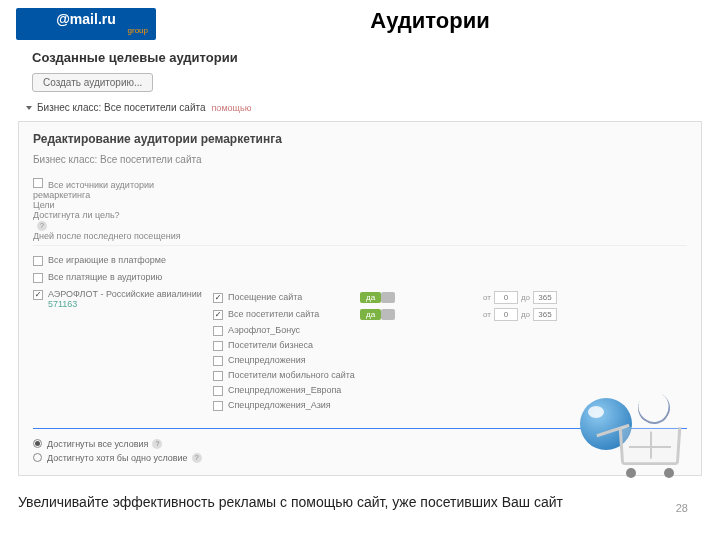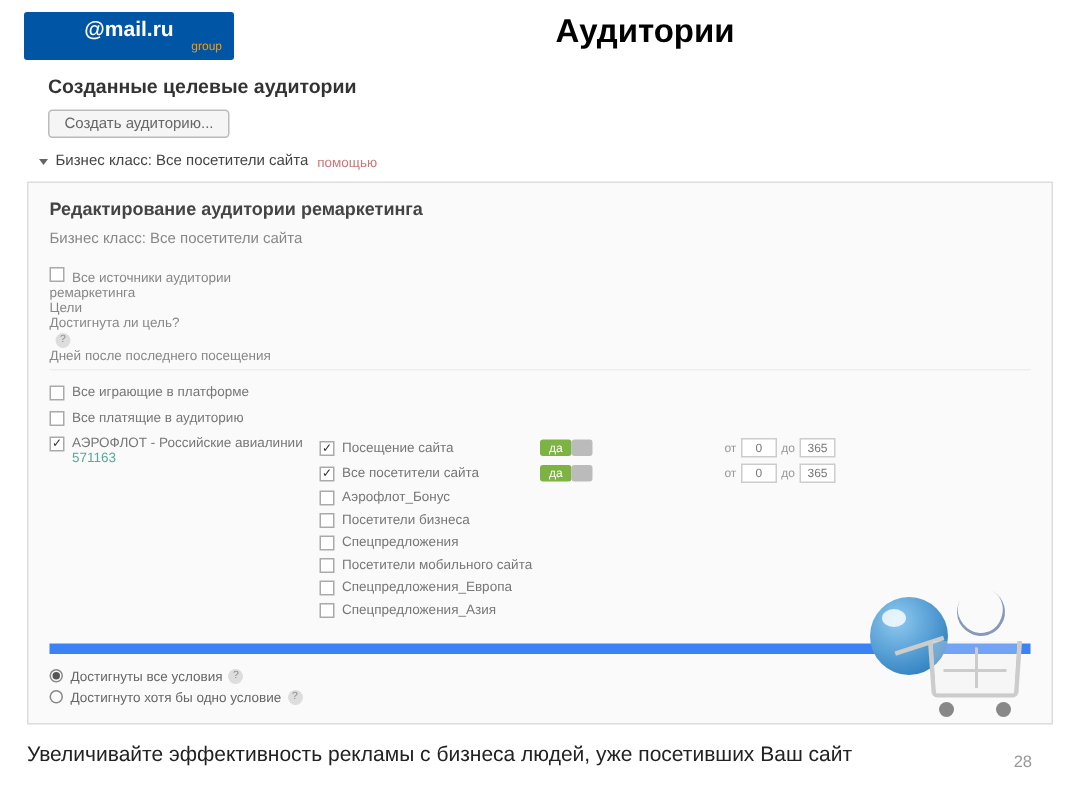--- a/index.html
+++ b/index.html
@@ -30,21 +30,21 @@
 .cb.checked::before { content: "✓"; }
 .row-label { width: 165px; }
 .green-link { color: #5a9; font-size: 9px; }
 .goal-row { display: flex; align-items: center; padding: 2px 0; font-size: 9px; }
 .goal-label { width: 132px; color: #777; }
 .goal-right { display: flex; align-items: center; gap: 3px; margin-left: auto; margin-right: 130px; }
 .badge { background: #7cb342; color: #fff; padding: 1px 6px; font-size: 8px; border-radius: 2px; }
 .badge.gray { background: #bbb; }
 .num-input { width: 24px; height: 13px; border: 1px solid #ccc; font-size: 8px; text-align: center; background: #fff; display: inline-flex; align-items: center; justify-content: center; }
 .gap-text { font-size: 8px; color: #999; }
-.conditions { margin-top: 12px; border-top: 7px solid #3b82f6; padding-top: 8px; }
+.conditions { margin-top: 12px; border-top: 1px solid #3b82f6; padding-top: 8px; }
 .radio-row { display: flex; align-items: center; font-size: 9px; color: #666; padding: 2px 0; }
 .radio { width: 9px; height: 9px; border: 1px solid #888; border-radius: 50%; margin-right: 5px; display: inline-flex; align-items: center; justify-content: center; }
 .radio.checked::before { content: ""; width: 5px; height: 5px; background: #555; border-radius: 50%; }
 .help { width: 10px; height: 10px; border-radius: 50%; background: #ddd; color: #888; font-size: 7px; display: inline-flex; align-items: center; justify-content: center; margin-left: 4px; }
 .footer-text { position: absolute; bottom: 30px; left: 18px; right: 18px; font-size: 14px; color: #222; }
 .page-num { position: absolute; bottom: 26px; right: 32px; font-size: 11px; color: #999; }
 .cart-img { position: absolute; right: 40px; bottom: 60px; width: 100px; height: 90px; }
 .cart-body { position: absolute; width: 60px; height: 38px; border: 3px solid #ccc; border-top: none; bottom: 14px; right: 0; transform: perspective(60px) rotateX(-8deg); border-radius: 0 0 4px 4px; background: rgba(240,240,240,0.3); }
 .cart-bars { position: absolute; left: 6px; right: 6px; top: 4px; bottom: 4px; }
 .cart-bars::before, .cart-bars::after { content: ""; position: absolute; background: #ccc; }
@@ -174,17 +174,17 @@
   <div class="globe"></div>
   <div class="mouse-tail"></div>
   <div class="cart-handle"></div>
   <div class="cart-body">
       <div class="cart-bars"></div>
     </div>
   <div class="cart-wheel w1"></div>
   <div class="cart-wheel w2"></div>
 </div>
 
-<div class="footer-text">Увеличивайте эффективность рекламы с бизнеса людей, уже посетивших Ваш сайт</div>
+<div class="footer-text">Увеличивайте эффективность рекламы с помощью сайт, уже посетивших Ваш сайт</div>
 <div class="page-num">28</div>
 
 
 
 
 </body></html>

